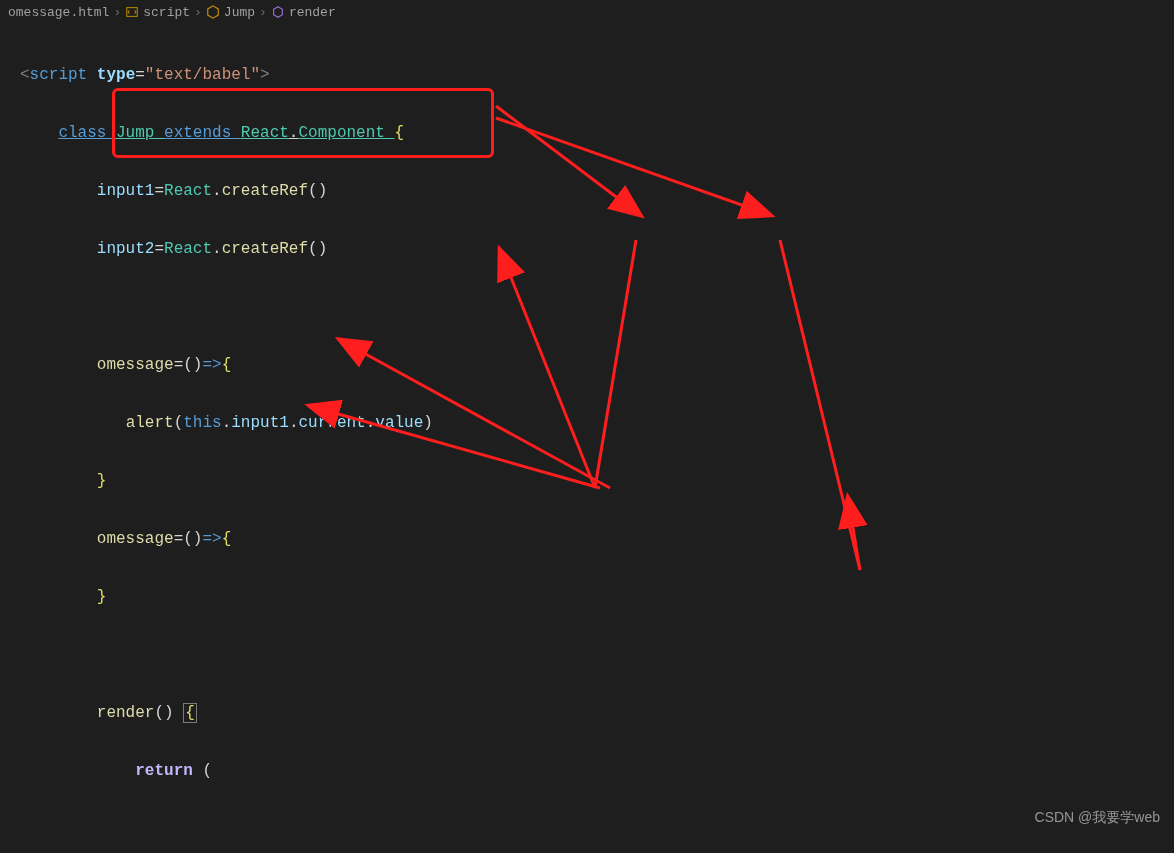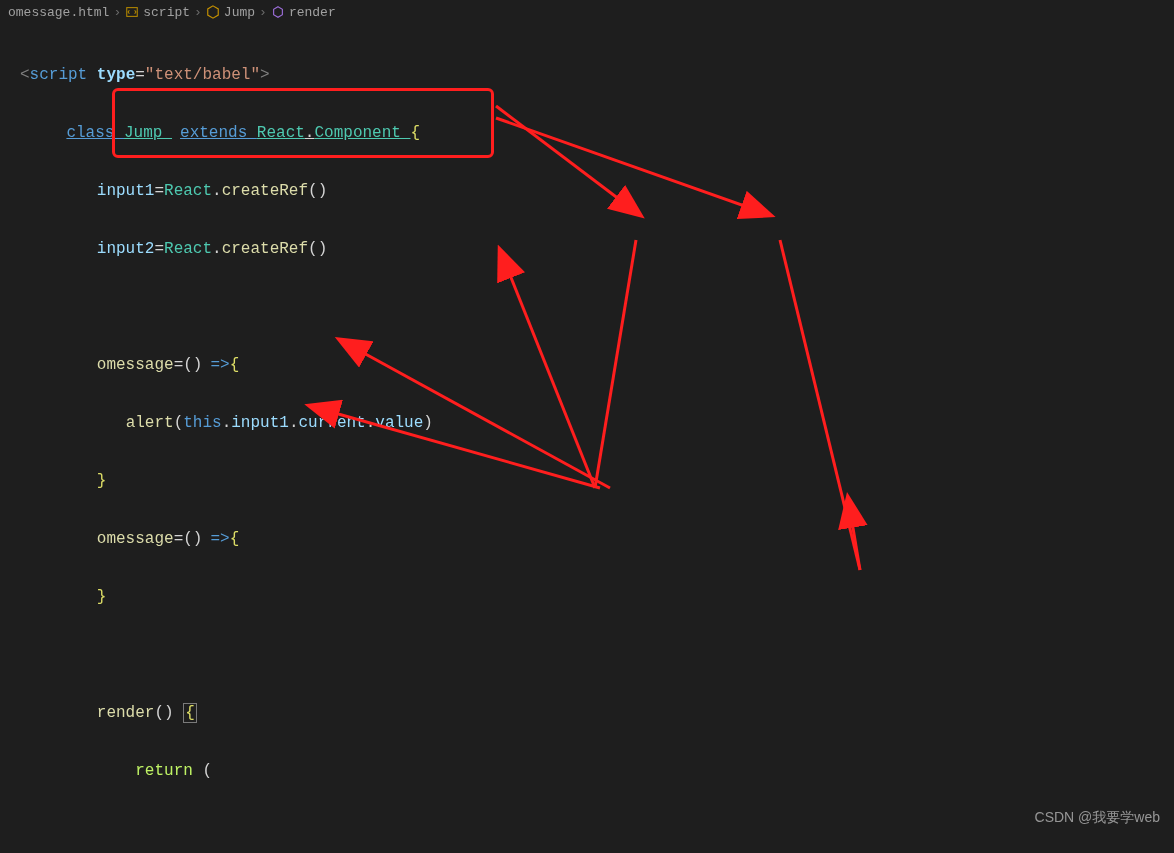--- a/index.html
+++ b/index.html
@@ -31,26 +31,26 @@
     line-height: 29px;
     white-space: pre;
     position: relative;
   }
   .tok-tag      { color: #808080; }
   .tok-element  { color: #569cd6; }
   .tok-attrname { color: #9cdcfe; font-weight: bold; }
   .tok-string   { color: #ce9178; }
   .tok-punct    { color: #d4d4d4; }
   .tok-brace    { color: #dddd66; }
-  .tok-decl     { color: #569cd6; margin-left: 8px; }
+  .tok-decl     { color: #569cd6; }
   .tok-class    { color: #4ec9b0; }
   .tok-func     { color: #dcdcaa; }
   .tok-var      { color: #9cdcfe; }
   .tok-this     { color: #569cd6; }
-  .tok-controlflow { color: #bef264; }
+  .tok-controlflow { color: #c4b5fd; font-weight: bold; }
 
   .underline { text-decoration: underline; }
 
   .highlight-box {
     position: absolute;
     border: 3px solid #ff1e1e;
     border-radius: 6px;
     pointer-events: none;
   }
   .cursor-box {

